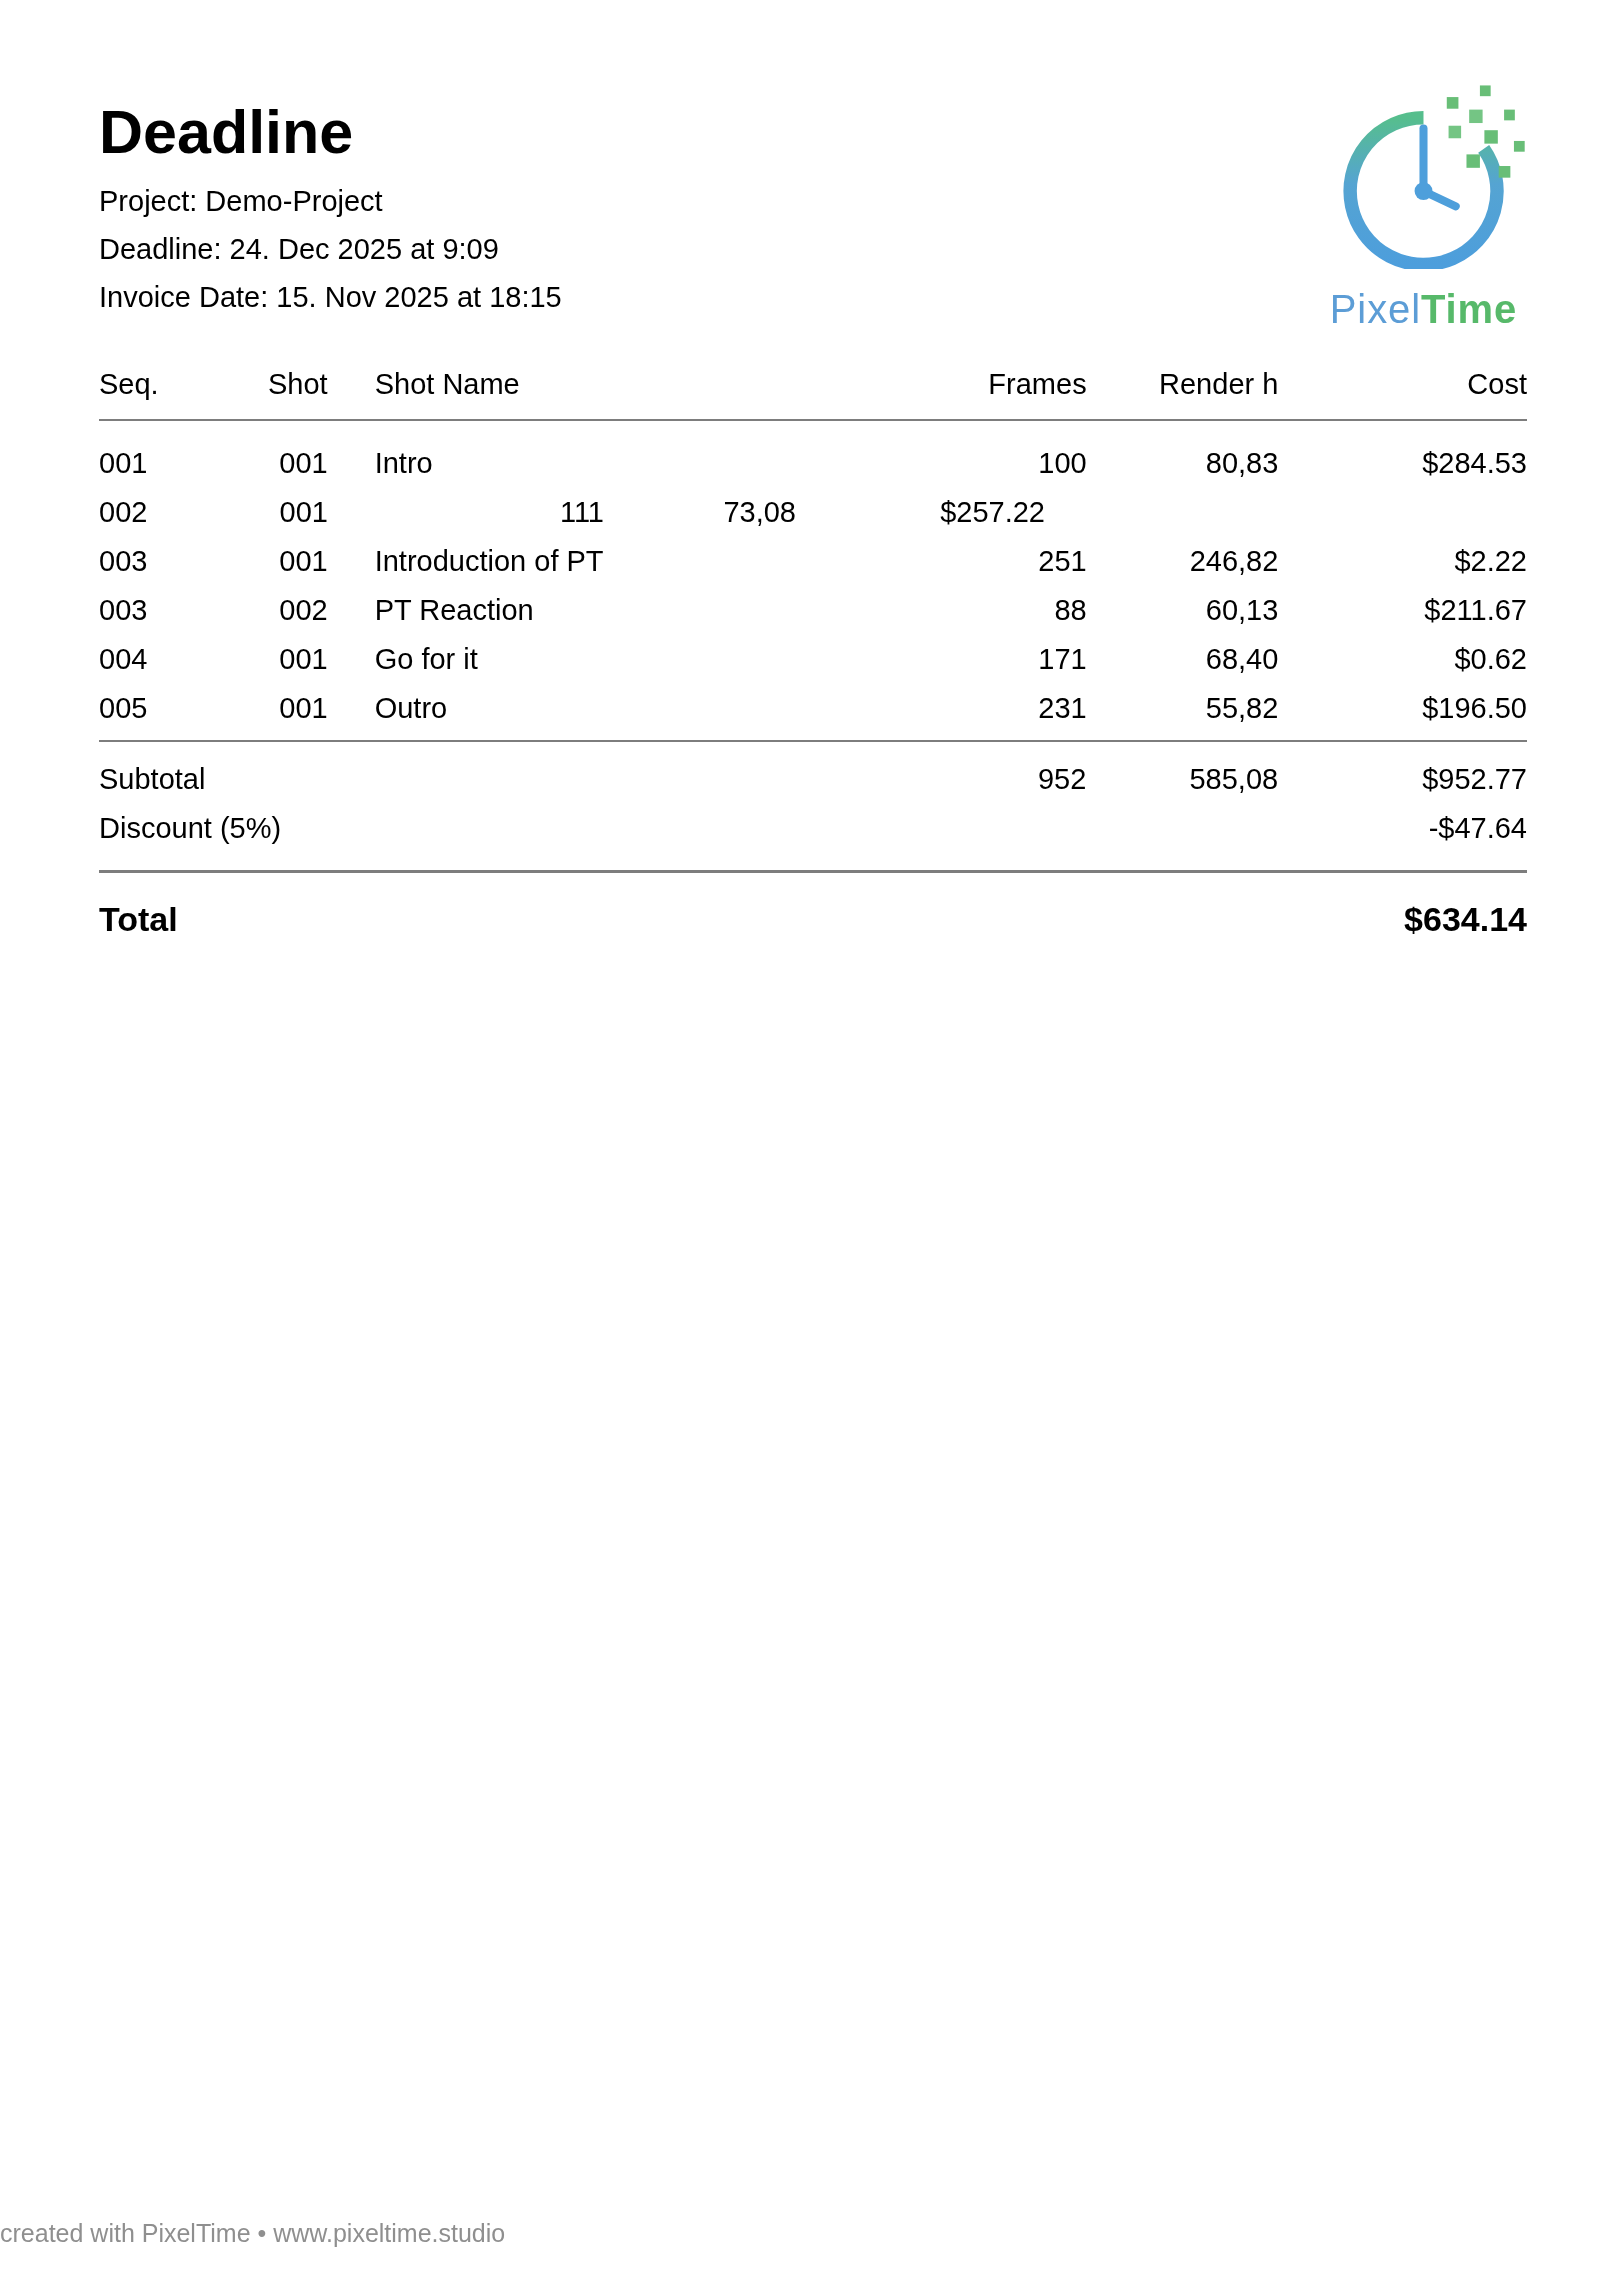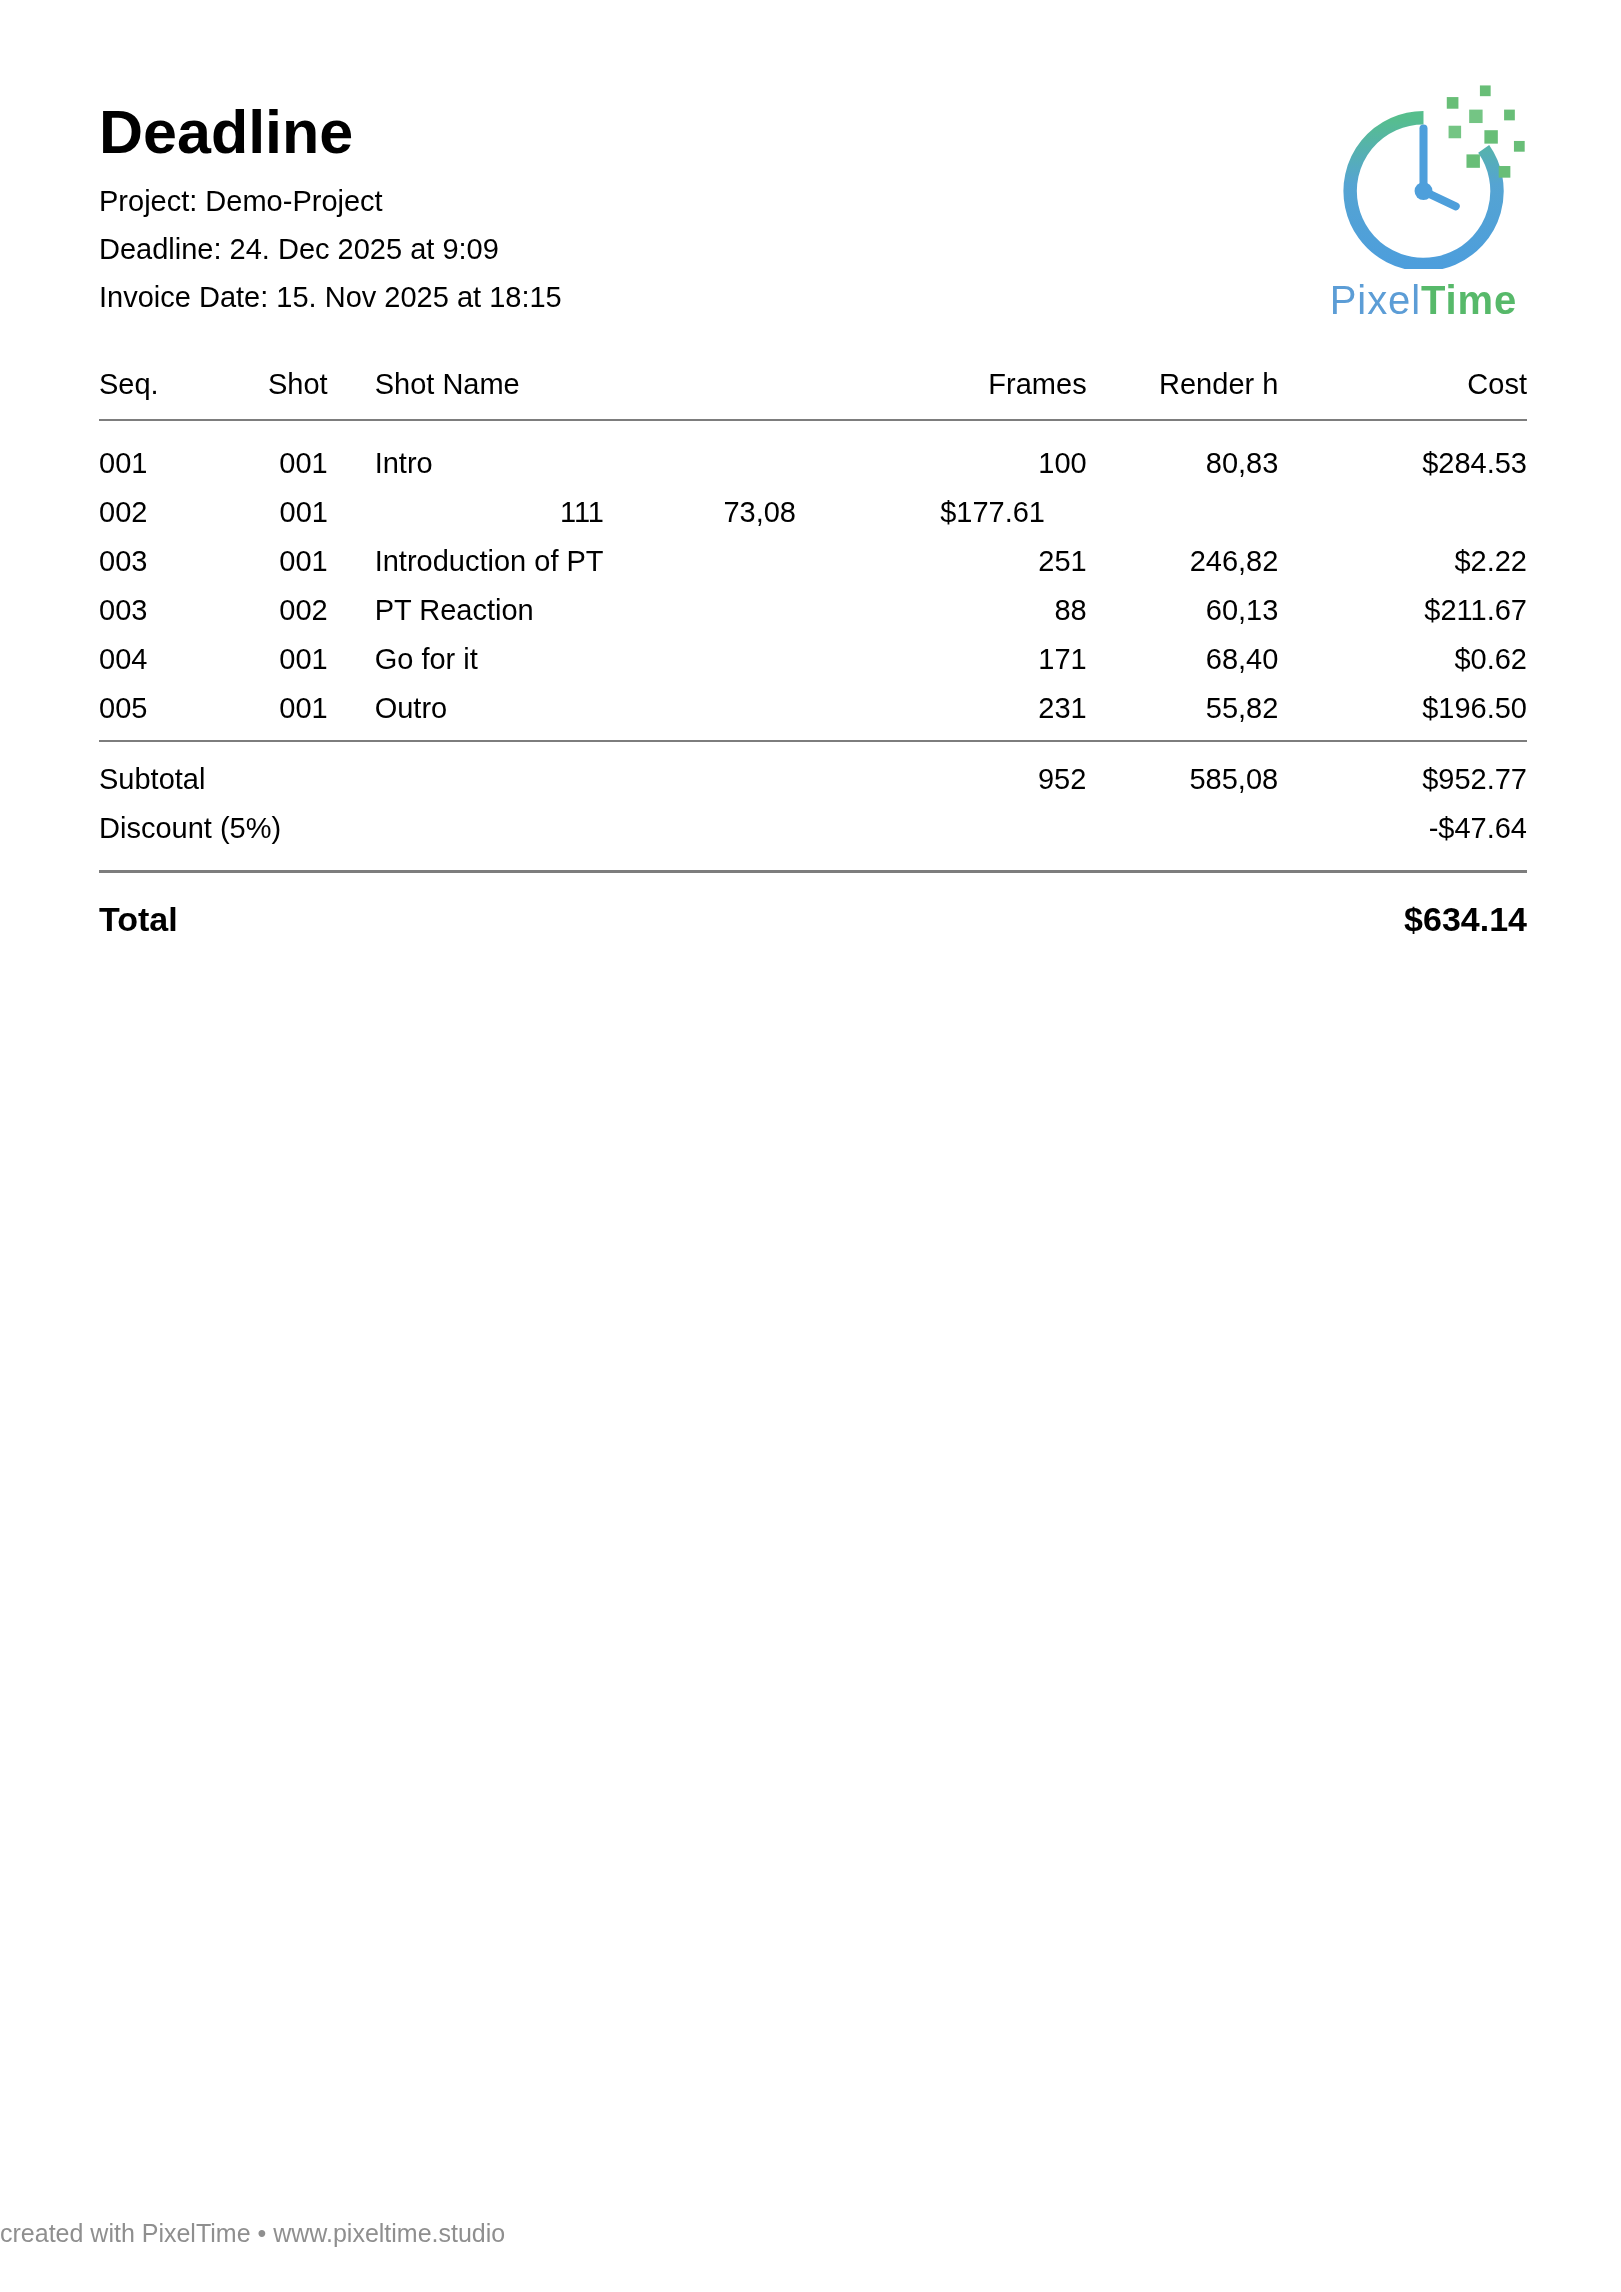--- a/index.html
+++ b/index.html
@@ -42,21 +42,21 @@
     position: absolute;
     top: 72px;
     right: 90px;
     width: 215px;
     text-align: center;
   }
   .logo svg { display: block; }
   .wordmark {
     font-size: 40px;
     line-height: 52px;
-    margin-top: 5px;
+    margin-top: 14px;
     letter-spacing: 0.9px;
     white-space: nowrap;
   }
   .wordmark .blue  { color: #5C9DD6; font-weight: 400; }
   .wordmark .green { color: #57B96A; font-weight: 700; }
 
   
   .invoice-table {
     width: 1428px;
     margin-top: 39px;
@@ -178,21 +178,21 @@
           <div class="c name">Intro</div>
           <div class="c frames">100</div>
           <div class="c render">80,83</div>
           <div class="c cost">$284.53</div>
         </div>
         <div class="trow">
           <div class="c seq">002</div>
           <div class="c shot">001</div>
           <div class="c frames">111</div>
           <div class="c render">73,08</div>
-          <div class="c cost">$177.61</div>
+          <div class="c cost">$257.22</div>
         </div>
         <div class="trow">
           <div class="c seq">003</div>
           <div class="c shot">001</div>
           <div class="c name">Introduction of PT</div>
           <div class="c frames">251</div>
           <div class="c render">246,82</div>
           <div class="c cost">$2.22</div>
         </div>
         <div class="trow">

